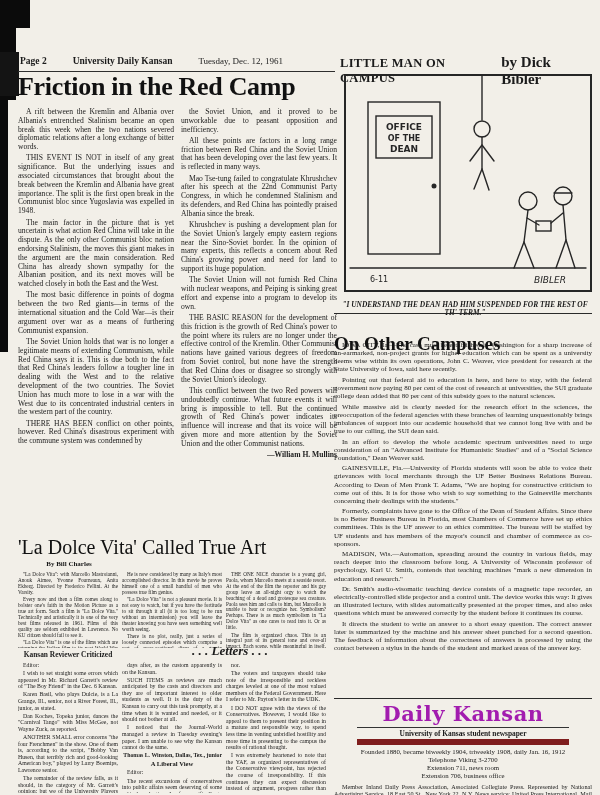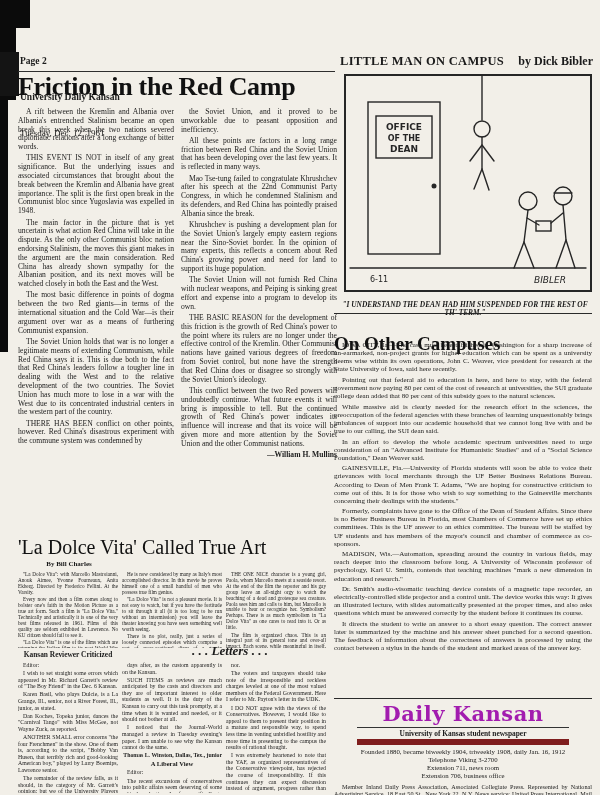--- a/index.html
+++ b/index.html
@@ -7,28 +7,28 @@
   body { font-family:"Liberation Serif", serif; background:#f2efe8; color:#1b1b1b; }
   .page { position:relative; width:600px; height:795px; background:#f2efe8; overflow:hidden; }
 
   
   .scan-bar    { position:absolute; left:0; top:0; width:8px;  height:352px; background:#0b0b0b; }
   .scan-corner { position:absolute; left:0; top:0; width:16px; height:100px; background:#0b0b0b; }
   .scan-blob   { position:absolute; left:0; top:0;  width:30px; height:28px; background:#0b0b0b; }
   .scan-smudge { position:absolute; left:0; top:52px; width:19px; height:44px; background:#141414; }
 
   
-  .header-left { position:absolute; left:20px; top:56px; width:314px; display:flex; gap:26px; align-items:baseline;flex-direction:column; }
+  .header-left { position:absolute; left:20px; top:56px; width:314px; display:flex; gap:26px; align-items:baseline; }
   .hdr-page  { font-size:9.5px; font-weight:bold; }
   .hdr-name  { font-size:9.5px; font-weight:bold;text-align:right; }
   .hdr-date  { font-size:9px; }
   .header-rule { position:absolute; left:18px; top:71px; width:317px; border-top:1px solid #2e2e2e; }
   .cartoon-head { position:absolute; left:340px; top:54px; width:253px; display:flex; justify-content:space-between; align-items:baseline; }
   .cartoon-title { font-size:12.5px; font-weight:bold; letter-spacing:0.3px; }
-  .cartoon-byline { font-size:12px; font-weight:bold; }
+  .cartoon-byline { font-size:15px; font-weight:bold; }
 
   
   #headline1 { position:absolute; left:18px; top:72px; width:320px; font-size:26px; font-weight:bold; letter-spacing:-0.3px; white-space:nowrap; color:#111; }
   .txt { position:absolute; text-align:justify; overflow:hidden; }
   #mcol1 { left:18px;  top:108px; width:156px; height:430px; font-size:7.6px; line-height:8.8px; }
   #mcol2 { left:181px; top:108px; width:156px; height:430px; font-size:7.6px; line-height:8.8px; }
   .para { margin:0 0 2.5px; text-indent:8px; }
   .sig-right { text-align:right; font-weight:bold; font-size:7.6px; margin-top:2px; }
 
   

